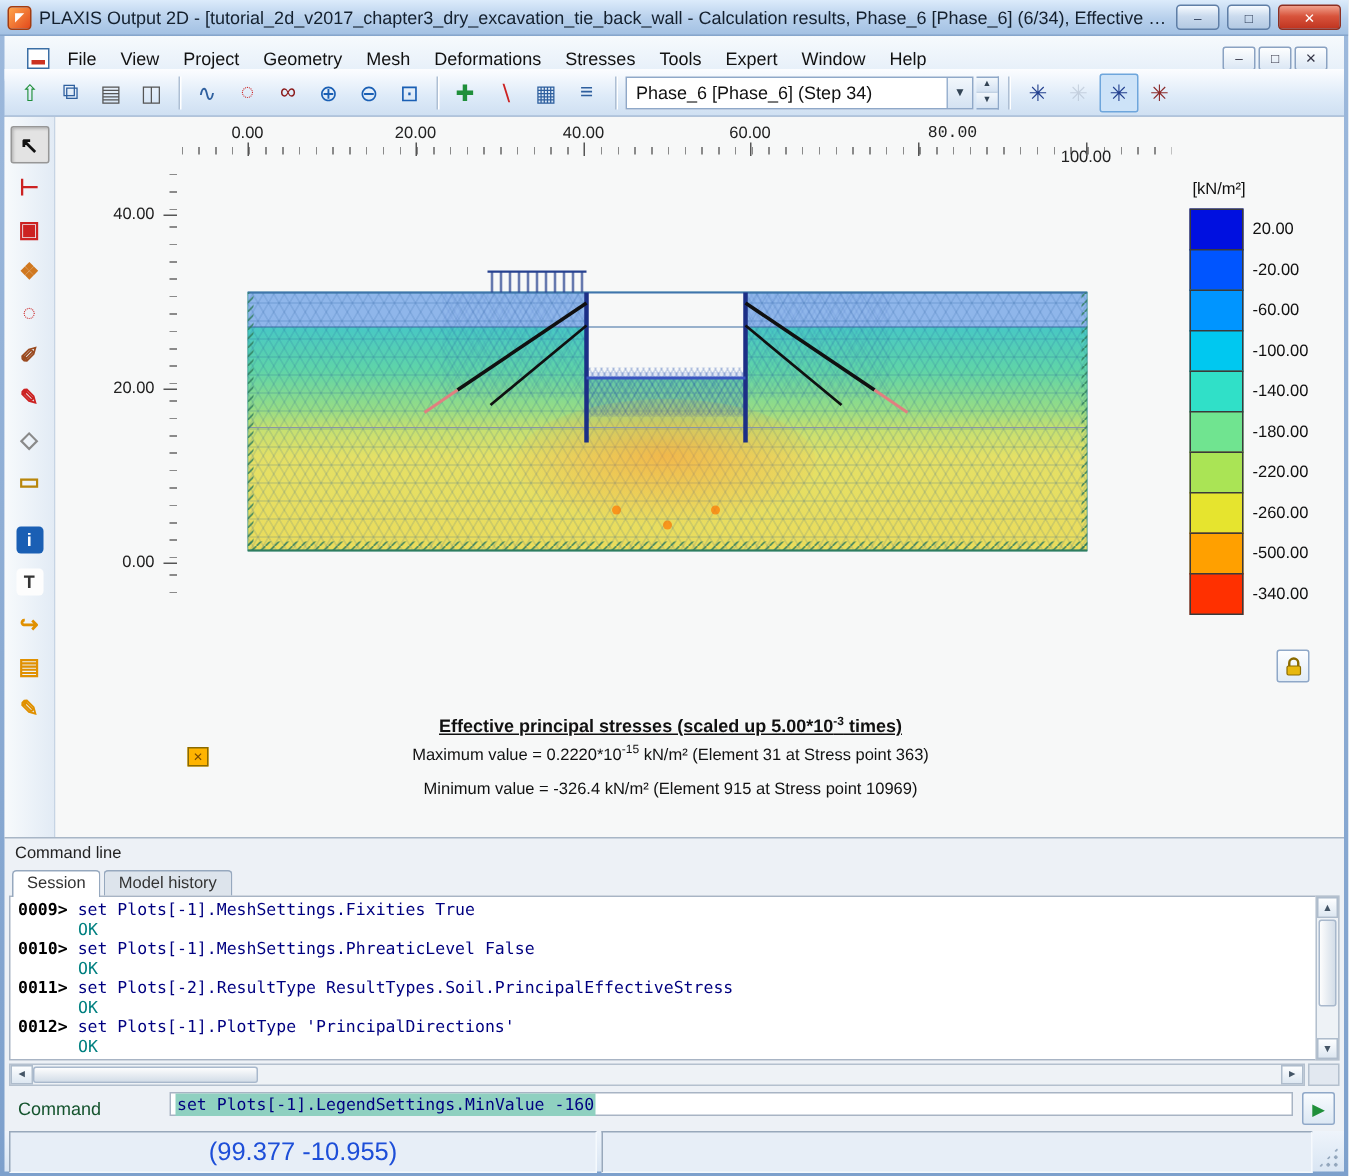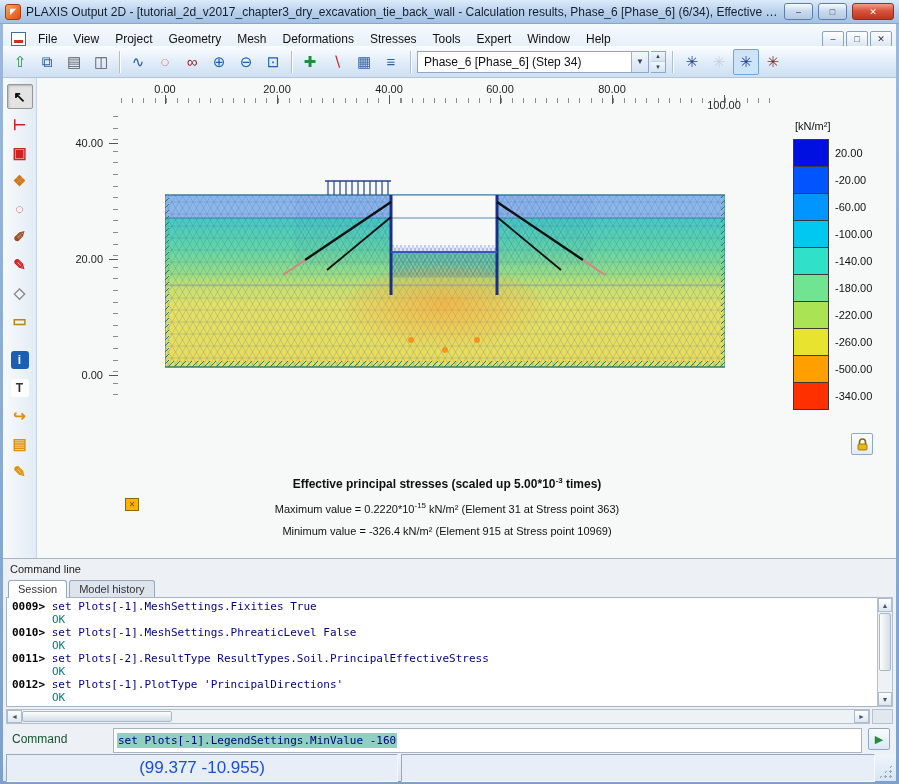--- a/index.html
+++ b/index.html
@@ -15,21 +15,21 @@
     background:linear-gradient(135deg,#ffa64d,#e2491c);color:#fff;font-size:8px;
     display:flex;align-items:center;justify-content:center;flex:0 0 auto;}
   .title-text{flex:1;white-space:nowrap;overflow:hidden;text-overflow:ellipsis;color:#14202e;}
   .winbtn{width:29px;height:17px;border:1px solid #5f7ea6;border-radius:3px;flex:0 0 auto;
     display:flex;align-items:center;justify-content:center;font-size:9px;color:#2a3a55;
     background:linear-gradient(#f7fbff,#cbdbee 45%,#b3c9e2);}
   .winbtn.close{width:42px;color:#fff;border-color:#8c2f22;
     background:linear-gradient(#f0a08c,#d8543c 45%,#c03420);}
   
   .menubar{position:absolute;top:24px;left:3px;right:3px;height:30px;display:flex;align-items:center;
-    background:linear-gradient(#f6fafd,#e3edf8);border-bottom:1px solid #c4d5e9;padding:0 4px;justify-content:space-between;}
+    background:linear-gradient(#f6fafd,#e3edf8);border-bottom:1px solid #c4d5e9;padding:0 11px;justify-content:space-between;}
   .doc-icon{width:15px;height:14px;margin:0 4px;background:#fff;border:1px solid #3a6ea5;
     position:relative;flex:0 0 auto;}
   .doc-icon::after{content:"";position:absolute;left:2px;top:7px;width:9px;height:3px;background:#cc3322;}
   .menu-item{padding:3px 8px;cursor:default;}
   .menubar-spacer{flex:1;}
   .mdi-btn{width:22px;height:16px;border:1px solid #8aa2c2;border-radius:2px;margin-left:2px;
     background:linear-gradient(#fdfeff,#dbe7f4);font-size:9px;display:flex;align-items:center;
     justify-content:center;color:#334;}
   
   .toolbar{position:absolute;top:46px;left:3px;right:3px;height:32px;display:flex;align-items:center;
@@ -80,21 +80,21 @@
   .legend-unit{font-size:11px;margin:0 0 7px 2px;}
   .legend-row{display:flex;align-items:center;height:28px;}
   .legend-row + .legend-row{margin-top:-1px;}
   .legend-swatch{width:36px;height:28px;border:1px solid #3a3a3a;flex:0 0 auto;}
   .legend-label{font-size:11px;margin-left:6px;}
   .lock-btn{position:absolute;left:814px;top:355px;width:22px;height:22px;border:1px solid #8fa8c8;
     border-radius:2px;background:linear-gradient(#fdfeff,#e2ecf6);display:flex;align-items:center;
     justify-content:center;}
   
   .caption{position:absolute;left:60px;top:398px;width:700px;text-align:center;color:#111;}
-  .caption .cap-title{font-weight:bold;font-size:12px;margin-bottom:10px;}
+  .caption .cap-title{font-weight:bold;font-size:12px;margin-bottom:4px;text-decoration:underline;}
   .caption .cap-line{font-size:11px;margin-bottom:10px;}
   .caption sup{font-size:8px;}
   .marker-icon{position:absolute;left:88px;top:420px;width:14px;height:13px;background:#ffb400;
     border:1px solid #8a6a00;font-size:8px;line-height:11px;text-align:center;color:#7a4a00;}
   
   .cmd-panel{position:absolute;top:558px;left:3px;right:3px;height:196px;background:#edf1f6;
     border-top:1px solid #a8b6c6;}
   .cmd-title{position:absolute;left:7px;top:4px;font-size:11px;color:#222;}
   .tabs{position:absolute;left:5px;top:21px;display:flex;}
   .tab{padding:2px 9px 3px;font-size:11px;border:1px solid #96a8be;border-bottom:none;
@@ -115,21 +115,21 @@
   .vtrack{flex:1;}
   .hscroll{position:absolute;left:3px;right:26px;top:150px;height:15px;background:#eef2f6;
     border:1px solid #b4c0ce;display:flex;align-items:stretch;}
   .hscroll .sbtn{height:auto;width:15px;flex:0 0 auto;}
   .hthumb{width:150px;margin:1px 0;background:linear-gradient(#fdfdfd,#d3dde8);
     border:1px solid #a8b8cc;border-radius:2px;}
   .htrack{flex:1;}
   .scorner{position:absolute;right:3px;top:150px;width:21px;height:15px;background:#e2e8f0;
     border:1px solid #b4c0ce;}
   .cmd-label{position:absolute;left:9px;top:173px;font-size:12px;color:#14532d;}
-  .cmd-input{position:absolute;left:110px;right:34px;top:169px;height:25px;background:#fff;
+  .cmd-input{position:absolute;left:110px;right:34px;top:169px;height:16px;background:#fff;
     border:1px solid #a8b4c4;display:flex;align-items:center;padding:0 3px;
     font-family:"DejaVu Sans Mono",monospace;font-size:11px;}
   .cmd-sel{background:#8fd0c0;color:#000080;padding:1px 1px;}
   .run-btn{position:absolute;right:6px;top:169px;width:22px;height:22px;border:1px solid #8fa8c8;
     border-radius:2px;background:linear-gradient(#f8fbfe,#dce8f4);color:#1f8f3a;font-size:11px;
     display:flex;align-items:center;justify-content:center;}
   
   .statusbar{position:absolute;top:754px;left:3px;right:3px;height:27px;display:flex;
     align-items:center;gap:3px;padding:0 3px;background:linear-gradient(#eef4fb,#d9e5f3);}
   .status-seg{height:28px;display:flex;align-items:center;justify-content:center;font-size:17px;
@@ -430,21 +430,21 @@
 
       <div class="marker-icon">✕</div>
     <div class="hruler-label" style="left: 128px;">0.00</div>
         <div class="htick" style="left: 128px;"></div>
         <div class="hruler-label" style="left: 240px;">20.00</div>
         <div class="htick" style="left: 240px;"></div>
         <div class="hruler-label" style="left: 352px;">40.00</div>
         <div class="htick" style="left: 352px;"></div>
         <div class="hruler-label" style="left: 463px;">60.00</div>
         <div class="htick" style="left: 463px;"></div>
-        <div class="hruler-label" style="left: 575px;">80.00</div>
+        <div class="hruler-label" style="left: 598px; font-family: Liberation Mono, monospace;">80.00</div>
         <div class="htick" style="left: 575px;"></div>
         <div class="hruler-label" style="left: 687px; margin-top: 16px;">100.00</div>
         <div class="htick" style="left: 687px;"></div>
         <div class="vruler-label" style="top: 65px;">40.00</div>
         <div class="vtick" style="top: 65px;"></div>
         <div class="vruler-label" style="top: 181px;">20.00</div>
         <div class="vtick" style="top: 181px;"></div>
         <div class="vruler-label" style="top: 297px;">0.00</div>
         <div class="vtick" style="top: 297px;"></div>
       </div>

